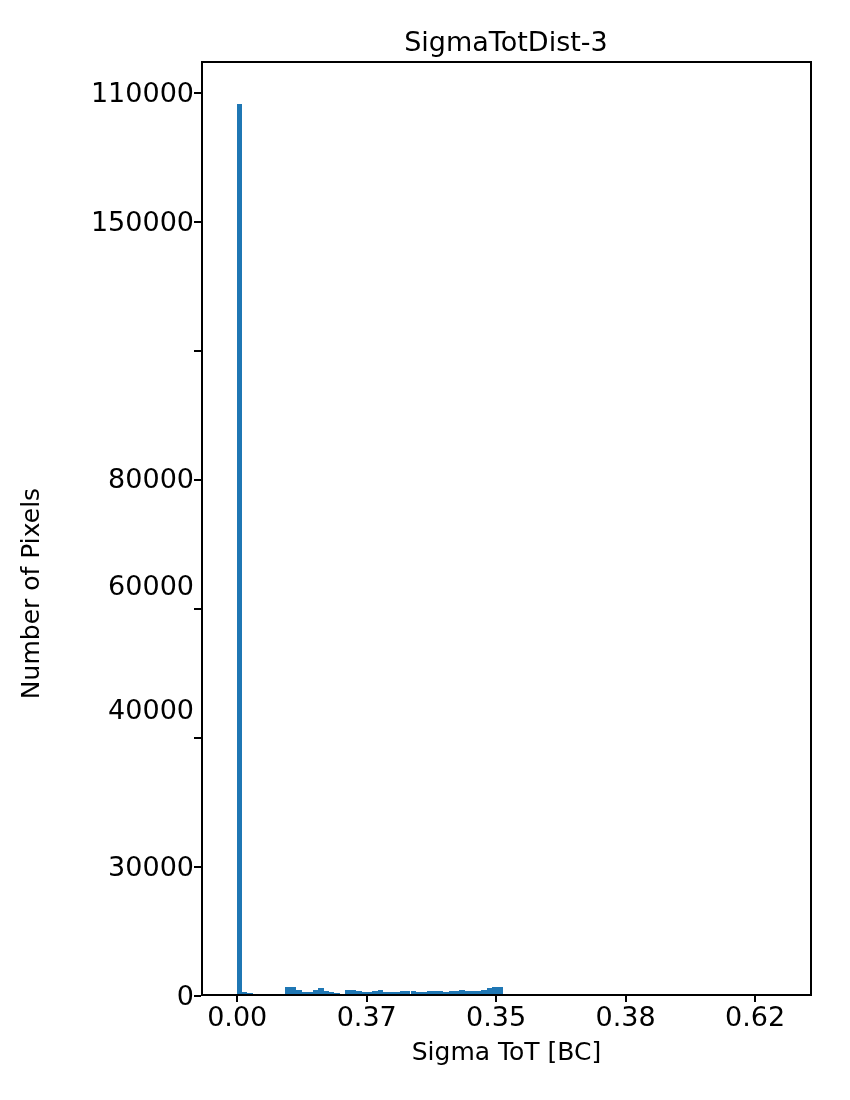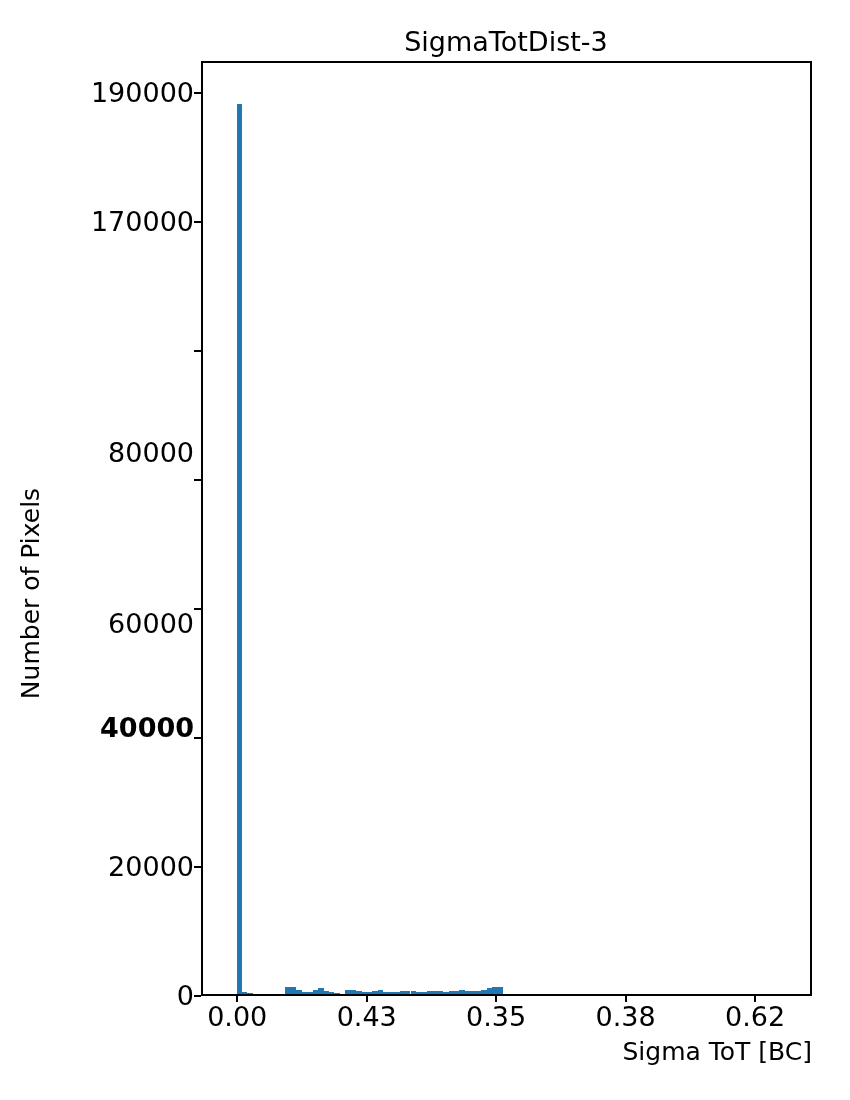--- a/index.html
+++ b/index.html
@@ -97,21 +97,21 @@
     width: 2px;
     height: 7px;
     background: #000000;
   }
   
   #xlabel {
     position: absolute;
     left: 201px;
     top: 1037px;
     width: 611px;
-    text-align: right;
+    text-align: center;
     font-size: 25px;
     line-height: 29px;
     white-space: nowrap;
   }
   #ylabel {
     position: absolute;
     left: 0;
     top: 0;
     width: 935px;
     height: 34px;
@@ -125,26 +125,26 @@
 </style>
 </head>
 <body>
 
 <div id="figure">
 
   <div id="chart-title">SigmaTotDist-3</div>
 
   <div id="ytick-labels">
       <div class="ytick-label" style="top: 982px;">0</div>
-      <div class="ytick-label" style="top: 853.034px;">20000</div>
-      <div class="ytick-label" style="top: 714px; font-weight: bold;">40000</div>
-      <div class="ytick-label" style="top: 610px;">60000</div>
-      <div class="ytick-label" style="top: 439px;">80000</div>
-      <div class="ytick-label" style="top: 208.207px;">170000</div>
-      <div class="ytick-label" style="top: 79.2414px;">190000</div>
+      <div class="ytick-label" style="top: 853.034px;">30000</div>
+      <div class="ytick-label" style="top: 696px;">40000</div>
+      <div class="ytick-label" style="top: 572px;">60000</div>
+      <div class="ytick-label" style="top: 465px;">80000</div>
+      <div class="ytick-label" style="top: 208.207px;">150000</div>
+      <div class="ytick-label" style="top: 79.2414px;">110000</div>
     </div>
 
   <div id="plot-area">
     <div id="bars-layer">
         <div class="bar" style="left: 33.5273px; width: 5.43686px; height: 889.862px; background: rgb(31, 119, 180);"></div>
         <div class="bar" style="left: 38.9642px; width: 5.43686px; height: 1.93448px; background: rgb(31, 119, 180);"></div>
         <div class="bar" style="left: 44.4011px; width: 5.43686px; height: 1px; background: rgb(31, 119, 180);"></div>
         <div class="bar" style="left: 82.4591px; width: 5.43686px; height: 7.0931px; background: rgb(31, 119, 180);"></div>
         <div class="bar" style="left: 87.896px; width: 5.43686px; height: 7.41552px; background: rgb(31, 119, 180);"></div>
         <div class="bar" style="left: 93.3328px; width: 5.43686px; height: 4.51379px; background: rgb(31, 119, 180);"></div>
@@ -193,21 +193,21 @@
 <div class="ytick-mark" style="top: 995px;"></div>
     <div class="ytick-mark" style="top: 866.034px;"></div>
     <div class="ytick-mark" style="top: 737.069px;"></div>
     <div class="ytick-mark" style="top: 608.103px;"></div>
     <div class="ytick-mark" style="top: 479.138px;"></div>
     <div class="ytick-mark" style="top: 350.172px;"></div>
     <div class="ytick-mark" style="top: 221.207px;"></div>
     <div class="ytick-mark" style="top: 92.2414px;"></div>
     <div class="xtick-label" style="left: 237.246px;">0.00</div>
     <div class="xtick-mark" style="left: 236.246px;"></div>
-    <div class="xtick-label" style="left: 366.695px;">0.43</div>
+    <div class="xtick-label" style="left: 366.695px;">0.37</div>
     <div class="xtick-mark" style="left: 365.695px;"></div>
     <div class="xtick-label" style="left: 496.144px;">0.35</div>
     <div class="xtick-mark" style="left: 495.144px;"></div>
     <div class="xtick-label" style="left: 625.593px;">0.38</div>
     <div class="xtick-mark" style="left: 624.593px;"></div>
     <div class="xtick-label" style="left: 755.042px;">0.62</div>
     <div class="xtick-mark" style="left: 754.042px;"></div>
   </div>
 
 </body></html>

